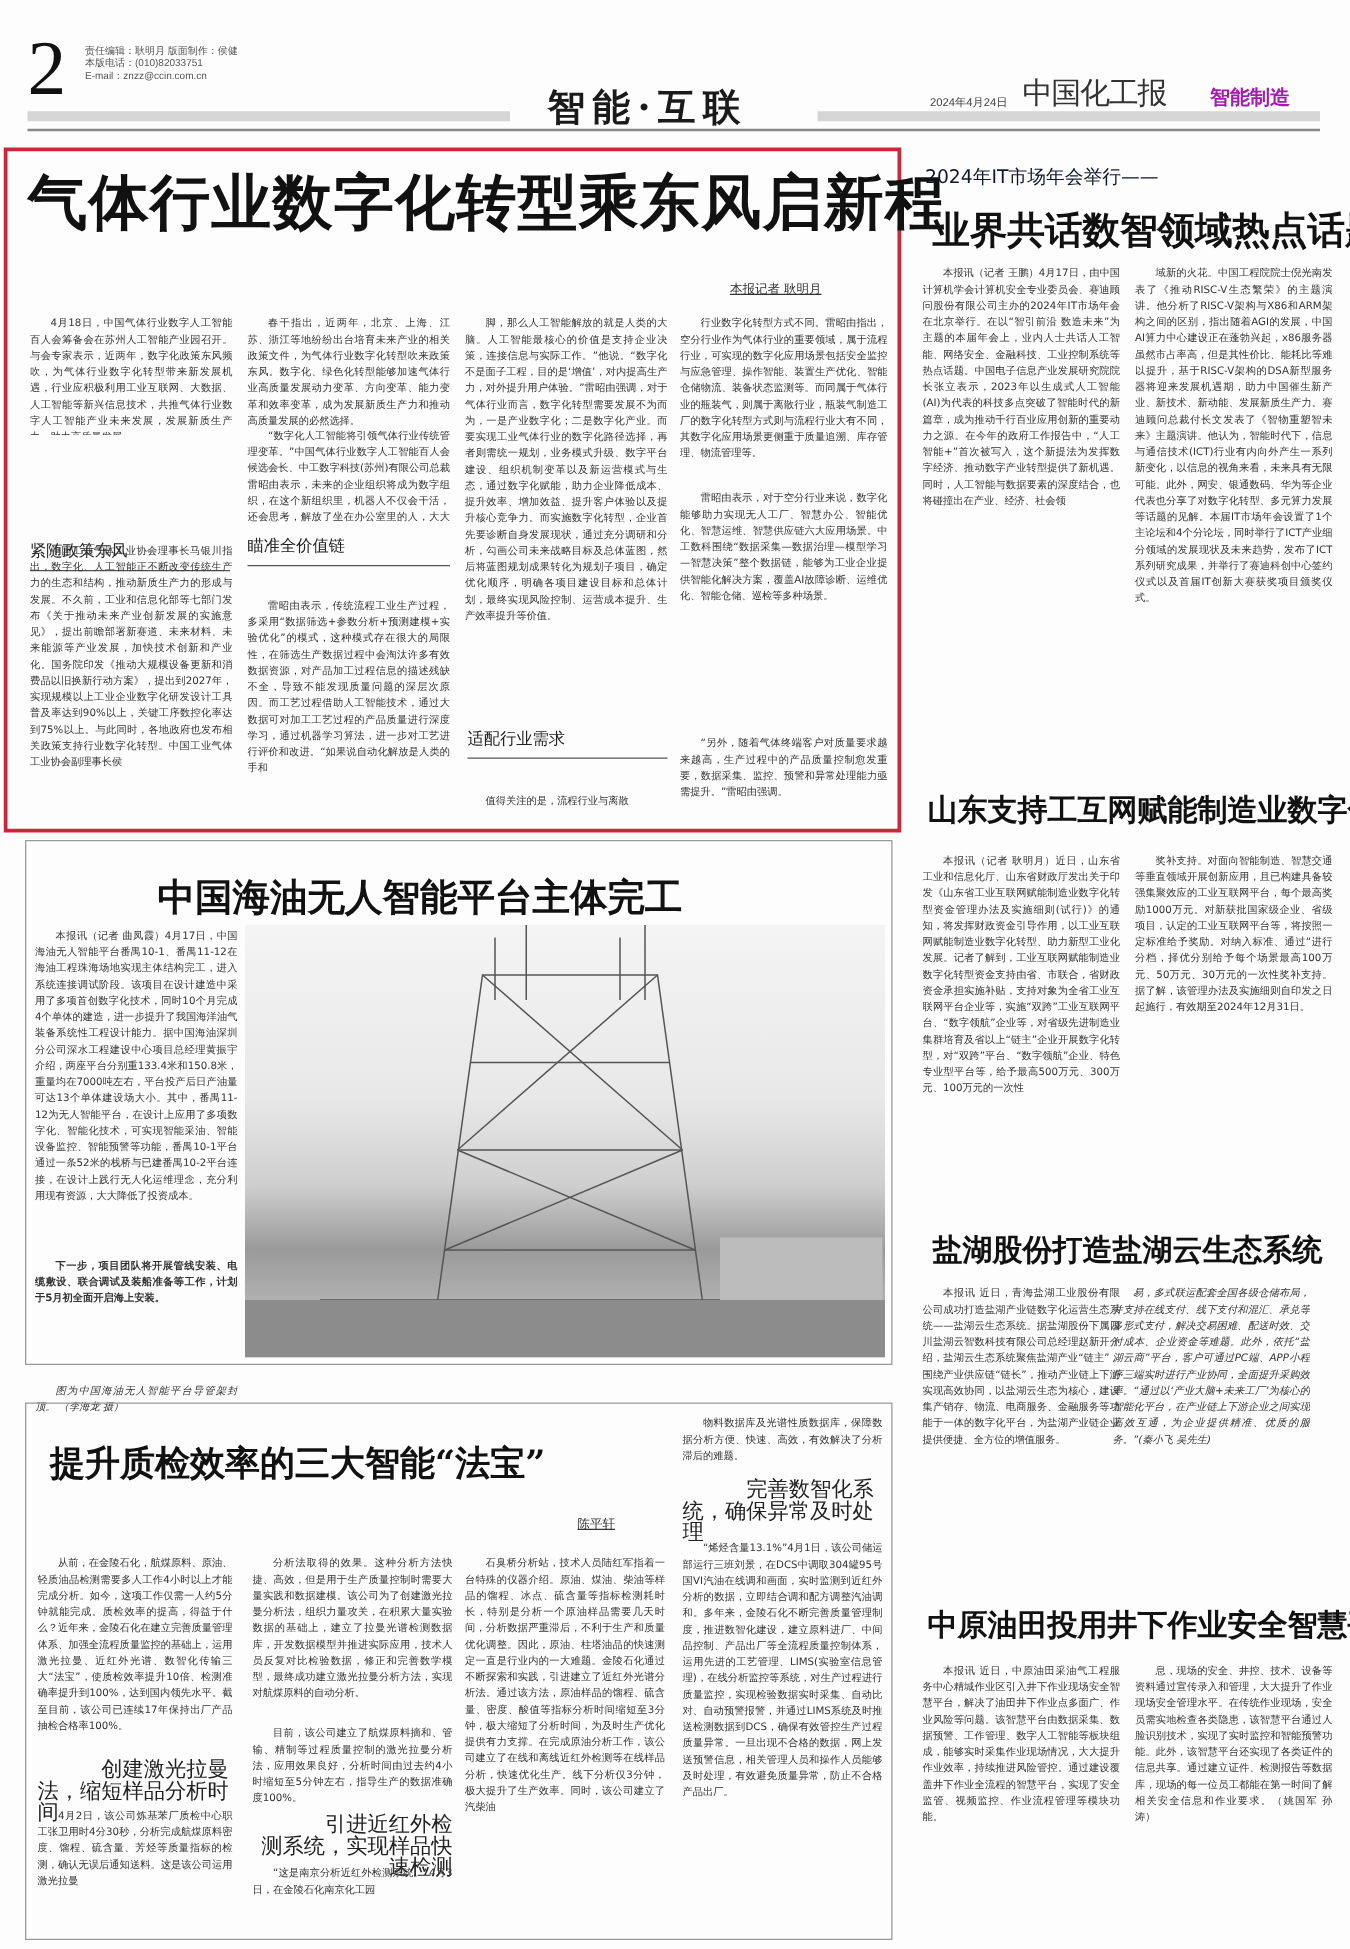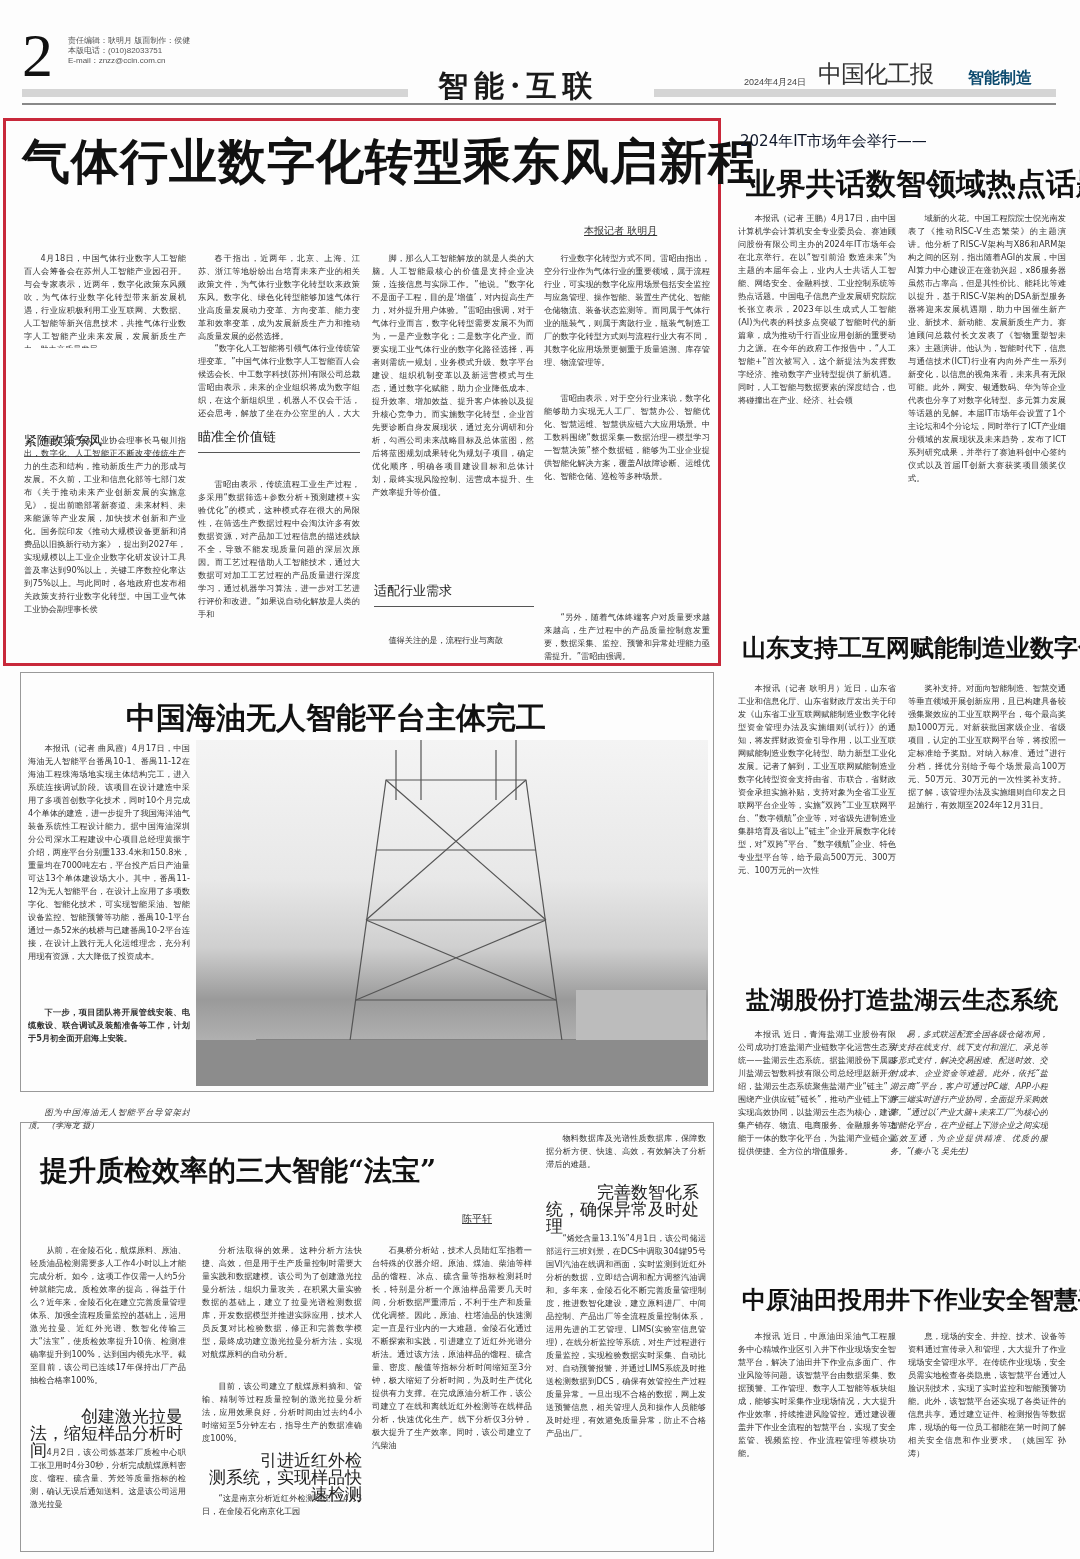--- a/index.html
+++ b/index.html
@@ -8,21 +8,21 @@
   
   .page-num { left: 22px; top: 24px; font-size: 62px; line-height: 62px; font-family: "Liberation Serif", serif; color: #111; }
   .editor-info { left: 68px; top: 36px; font-size: 8px; line-height: 10px; color: #555; font-family: "Liberation Sans", sans-serif; }
   .editor-info div { white-space: nowrap; }
   .header-bar-left { left: 22px; top: 89px; width: 386px; height: 8px; background: #d5d5d5; }
   .header-bar-right { left: 654px; top: 89px; width: 402px; height: 8px; background: #d5d5d5; }
   .header-rule { left: 22px; top: 103px; width: 1034px; height: 2px; background: #888; }
   .section-title { left: 438px; top: 66px; font-size: 30px; font-weight: bold; letter-spacing: 6px; color: #1a1a1a; white-space: nowrap; }
   .issue-date { left: 744px; top: 76px; font-size: 9px; color: #444; font-family: "Liberation Sans", sans-serif; }
   .masthead { left: 818px; top: 58px; font-size: 24px; color: #333; font-family: "DejaVu Serif", serif; white-space: nowrap; letter-spacing: -1px; }
-  .masthead-sub { left: 968px; top: 68px; font-size: 16px; font-weight: bold; color: #0c4a6e; font-family: "DejaVu Sans", sans-serif; white-space: nowrap; }
+  .masthead-sub { left: 968px; top: 68px; font-size: 16px; font-weight: bold; color: #a21caf; font-family: "DejaVu Sans", sans-serif; white-space: nowrap; }
   
   .red-box { left: 3px; top: 118px; width: 718px; height: 548px; border: 3px solid #c8283a; }
   .headline { font-weight: bold; color: #111; white-space: nowrap; font-family: "DejaVu Serif", serif; }
   .byline { font-size: 10px; color: #333; text-decoration: underline; white-space: nowrap; font-family: "DejaVu Sans", sans-serif; }
   .col { font-size: 8.2px; line-height: 13px; color: #333; font-family: "DejaVu Sans", sans-serif; text-align: justify; overflow: hidden; }
   .col p { text-indent: 2em; }
   .subhead { font-size: 13px; color: #222; font-family: "DejaVu Sans", sans-serif; padding-bottom: 6px; border-bottom: 1px solid #555; white-space: nowrap; }
   .subhead2 { font-size: 17px; color: #222; font-family: "DejaVu Sans", sans-serif; line-height: 17px; }
   .frame { border: 1.5px solid #999; }
   .photo { background: linear-gradient(180deg, #f4f4f4 0%, #e8e8e8 40%, #cfcfcf 60%, #9a9a9a 75%, #c9c9c9 100%); overflow: hidden; }
@@ -74,21 +74,21 @@
 <div class="abs col" style="left:372px;top:634px;width:162px;height:20px;">
     <p>值得关注的是，流程行业与离散</p>
   </div>
 
 <div class="abs col" style="left:544px;top:252px;width:166px;height:140px;">
     <p>行业数字化转型方式不同。雷昭由指出，空分行业作为气体行业的重要领域，属于流程行业，可实现的数字化应用场景包括安全监控与应急管理、操作智能、装置生产优化、智能仓储物流、装备状态监测等。而同属于气体行业的瓶装气，则属于离散行业，瓶装气制造工厂的数字化转型方式则与流程行业大有不同，其数字化应用场景更侧重于质量追溯、库存管理、物流管理等。</p>
   </div>
 <div class="abs col" style="left:544px;top:392px;width:166px;height:196px;">
     <p>雷昭由表示，对于空分行业来说，数字化能够助力实现无人工厂、智慧办公、智能优化、智慧运维、智慧供应链六大应用场景。中工数科围绕“数据采集—数据治理—模型学习—智慧决策”整个数据链，能够为工业企业提供智能化解决方案，覆盖AI故障诊断、运维优化、智能仓储、巡检等多种场景。</p>
   </div>
-<div class="abs col" style="left:544px;top:611px;width:166px;height:70px;">
+<div class="abs col" style="left:544px;top:588px;width:166px;height:70px;">
     <p>“另外，随着气体终端客户对质量要求越来越高，生产过程中的产品质量控制愈发重要，数据采集、监控、预警和异常处理能力亟需提升。”雷昭由强调。</p>
   </div>
 
 <div class="abs" style="left:740px;top:132px;font-size:15px;font-family:'DejaVu Sans',sans-serif;color:#0f172a;white-space:nowrap;">2024年IT市场年会举行——</div>
 <div class="abs headline" style="left:746px;top:164px;font-size:30px;">业界共话数智领域热点话题</div>
 <div class="abs col" style="left:738px;top:212px;width:158px;height:396px;">
     <p>本报讯（记者 王鹏）4月17日，由中国计算机学会计算机安全专业委员会、赛迪顾问股份有限公司主办的2024年IT市场年会在北京举行。在以“智引前沿 数造未来”为主题的本届年会上，业内人士共话人工智能、网络安全、金融科技、工业控制系统等热点话题。中国电子信息产业发展研究院院长张立表示，2023年以生成式人工智能(AI)为代表的科技多点突破了智能时代的新篇章，成为推动千行百业应用创新的重要动力之源。在今年的政府工作报告中，“人工智能+”首次被写入，这个新提法为发挥数字经济、推动数字产业转型提供了新机遇。同时，人工智能与数据要素的深度结合，也将碰撞出在产业、经济、社会领</p>
   </div>
 <div class="abs col" style="left:908px;top:212px;width:158px;height:396px;">
     <p>域新的火花。中国工程院院士倪光南发表了《推动RISC-V生态繁荣》的主题演讲。他分析了RISC-V架构与X86和ARM架构之间的区别，指出随着AGI的发展，中国AI算力中心建设正在蓬勃兴起，x86服务器虽然市占率高，但是其性价比、能耗比等难以提升，基于RISC-V架构的DSA新型服务器将迎来发展机遇期，助力中国催生新产业、新技术、新动能、发展新质生产力。赛迪顾问总裁付长文发表了《智物重塑智未来》主题演讲。他认为，智能时代下，信息与通信技术(ICT)行业有内向外产生一系列新变化，以信息的视角来看，未来具有无限可能。此外，网安、银通数码、华为等企业代表也分享了对数字化转型、多元算力发展等话题的见解。本届IT市场年会设置了1个主论坛和4个分论坛，同时举行了ICT产业细分领域的发展现状及未来趋势，发布了ICT系列研究成果，并举行了赛迪科创中心签约仪式以及首届IT创新大赛获奖项目颁奖仪式。</p>

